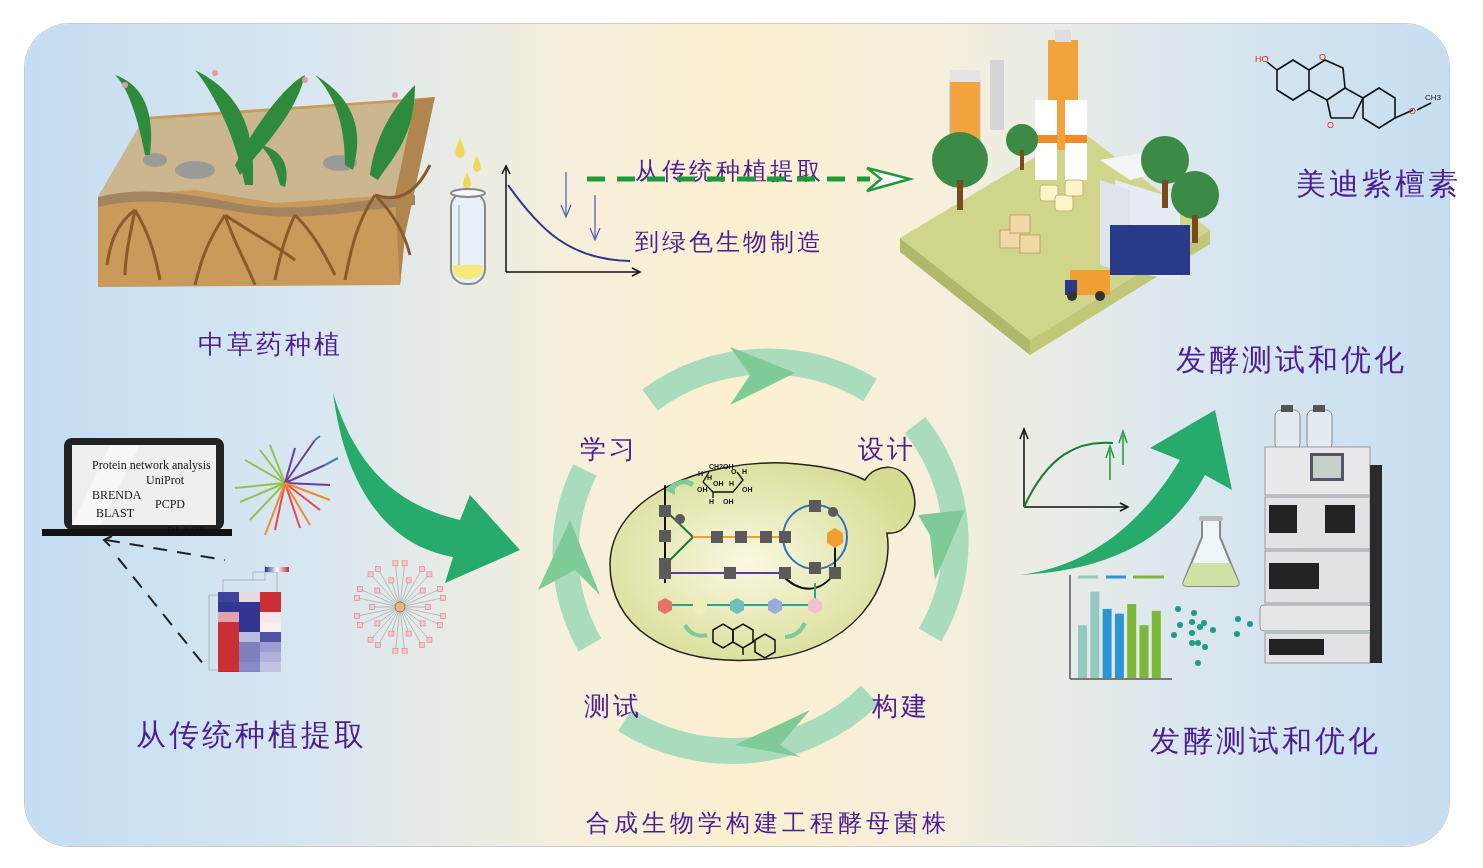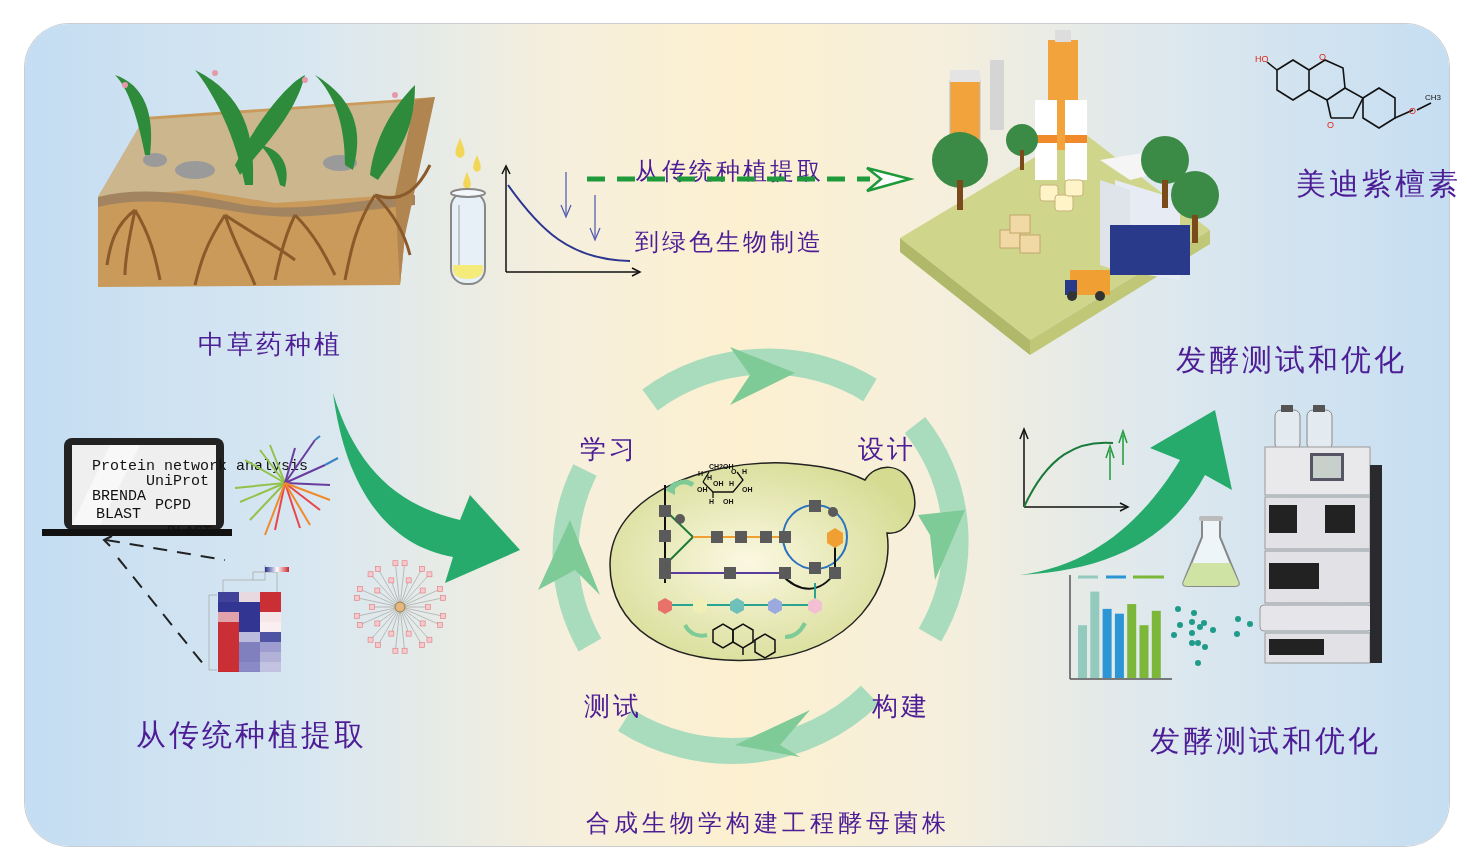--- a/index.html
+++ b/index.html
@@ -8,21 +8,21 @@
     position:absolute; left:25px; top:24px; width:1424px; height:822px;
     border-radius:44px;
     background: linear-gradient(90deg, #c4ddf2 0%, #d8e7f1 20%, #f6efdc 38%, #fcf0d0 50%, #f6efdc 64%, #dde8ee 80%, #c6def2 100%);
     box-shadow: 0 0 0 1px #c9cdd2;
   }
   .lbl { position:absolute; color:#4c1d95; font-family:"DejaVu Serif", serif; white-space:nowrap; letter-spacing:3px;margin-top:24px; }
   .l-big { font-size:26px;font-family:Liberation Mono, monospace; }
   .l-mid { font-size:24px; }
   .l-small { font-size:30px; }
   svg { position:absolute; overflow:visible; }
-  .laptop-text { position:absolute; font-family:Liberation Mono, monospace; font-size:15px; color:#111; }
+  .laptop-text { position:absolute; font-family:Liberation Serif, serif; font-size:12px; color:#111; }
 </style>
 </head>
 <body>
 
 <div class="panel"></div>
 
 <svg style="left:95px;top:45px" width="350" height="250" viewBox="0 0 350 250">
   <polygon points="3,152 50,72 340,52 315,105 310,190 305,240 3,242" fill="#c99a5a"></polygon>
   <polygon points="3,152 48,75 335,55 320,110 302,150 180,158 100,145" fill="#cbb68e"></polygon>
   <path d="M3,152 C50,140 100,150 150,160 C210,168 260,155 320,150 L320,160 C260,165 210,178 150,168 C100,160 50,150 3,162 Z" fill="#a38460"></path>

